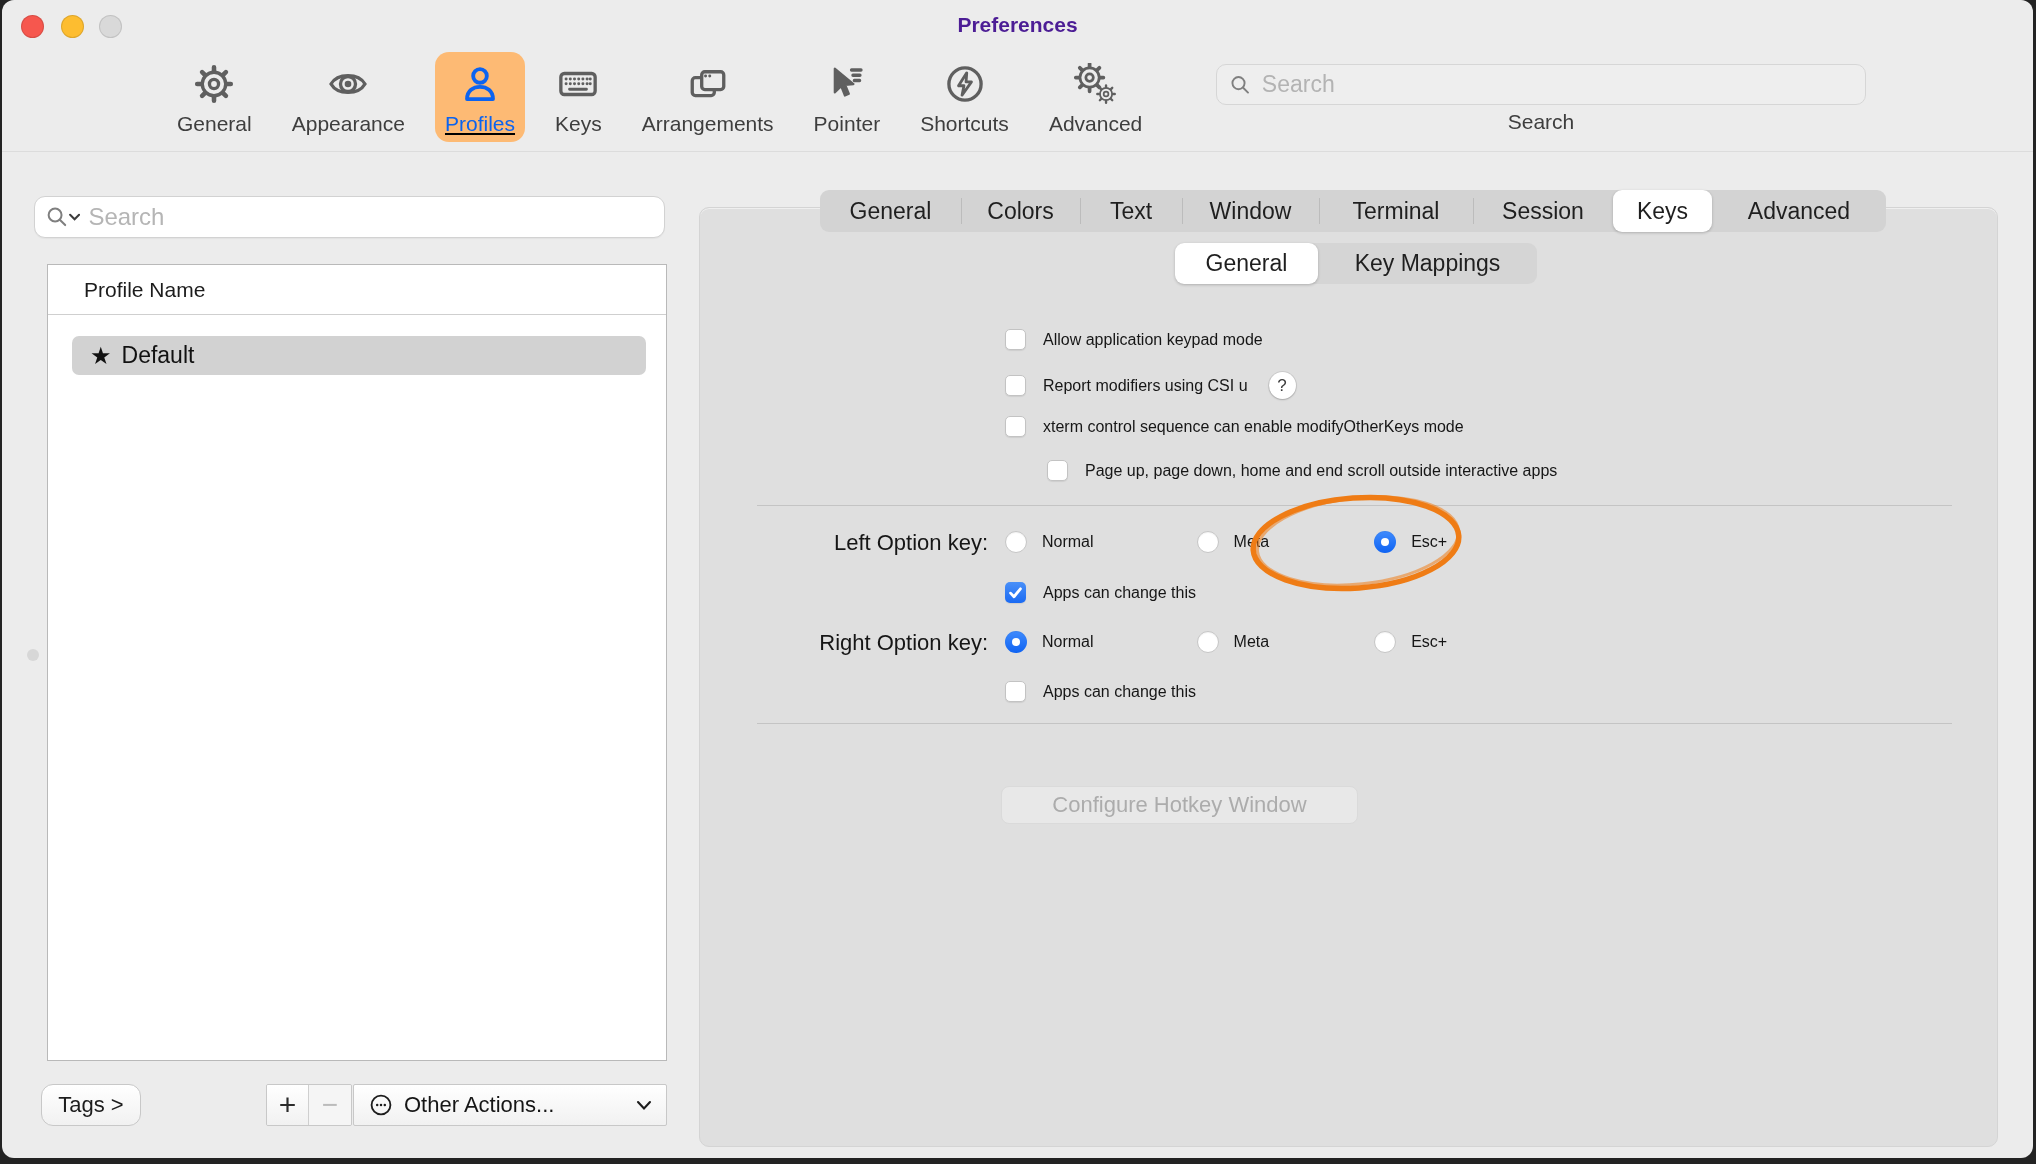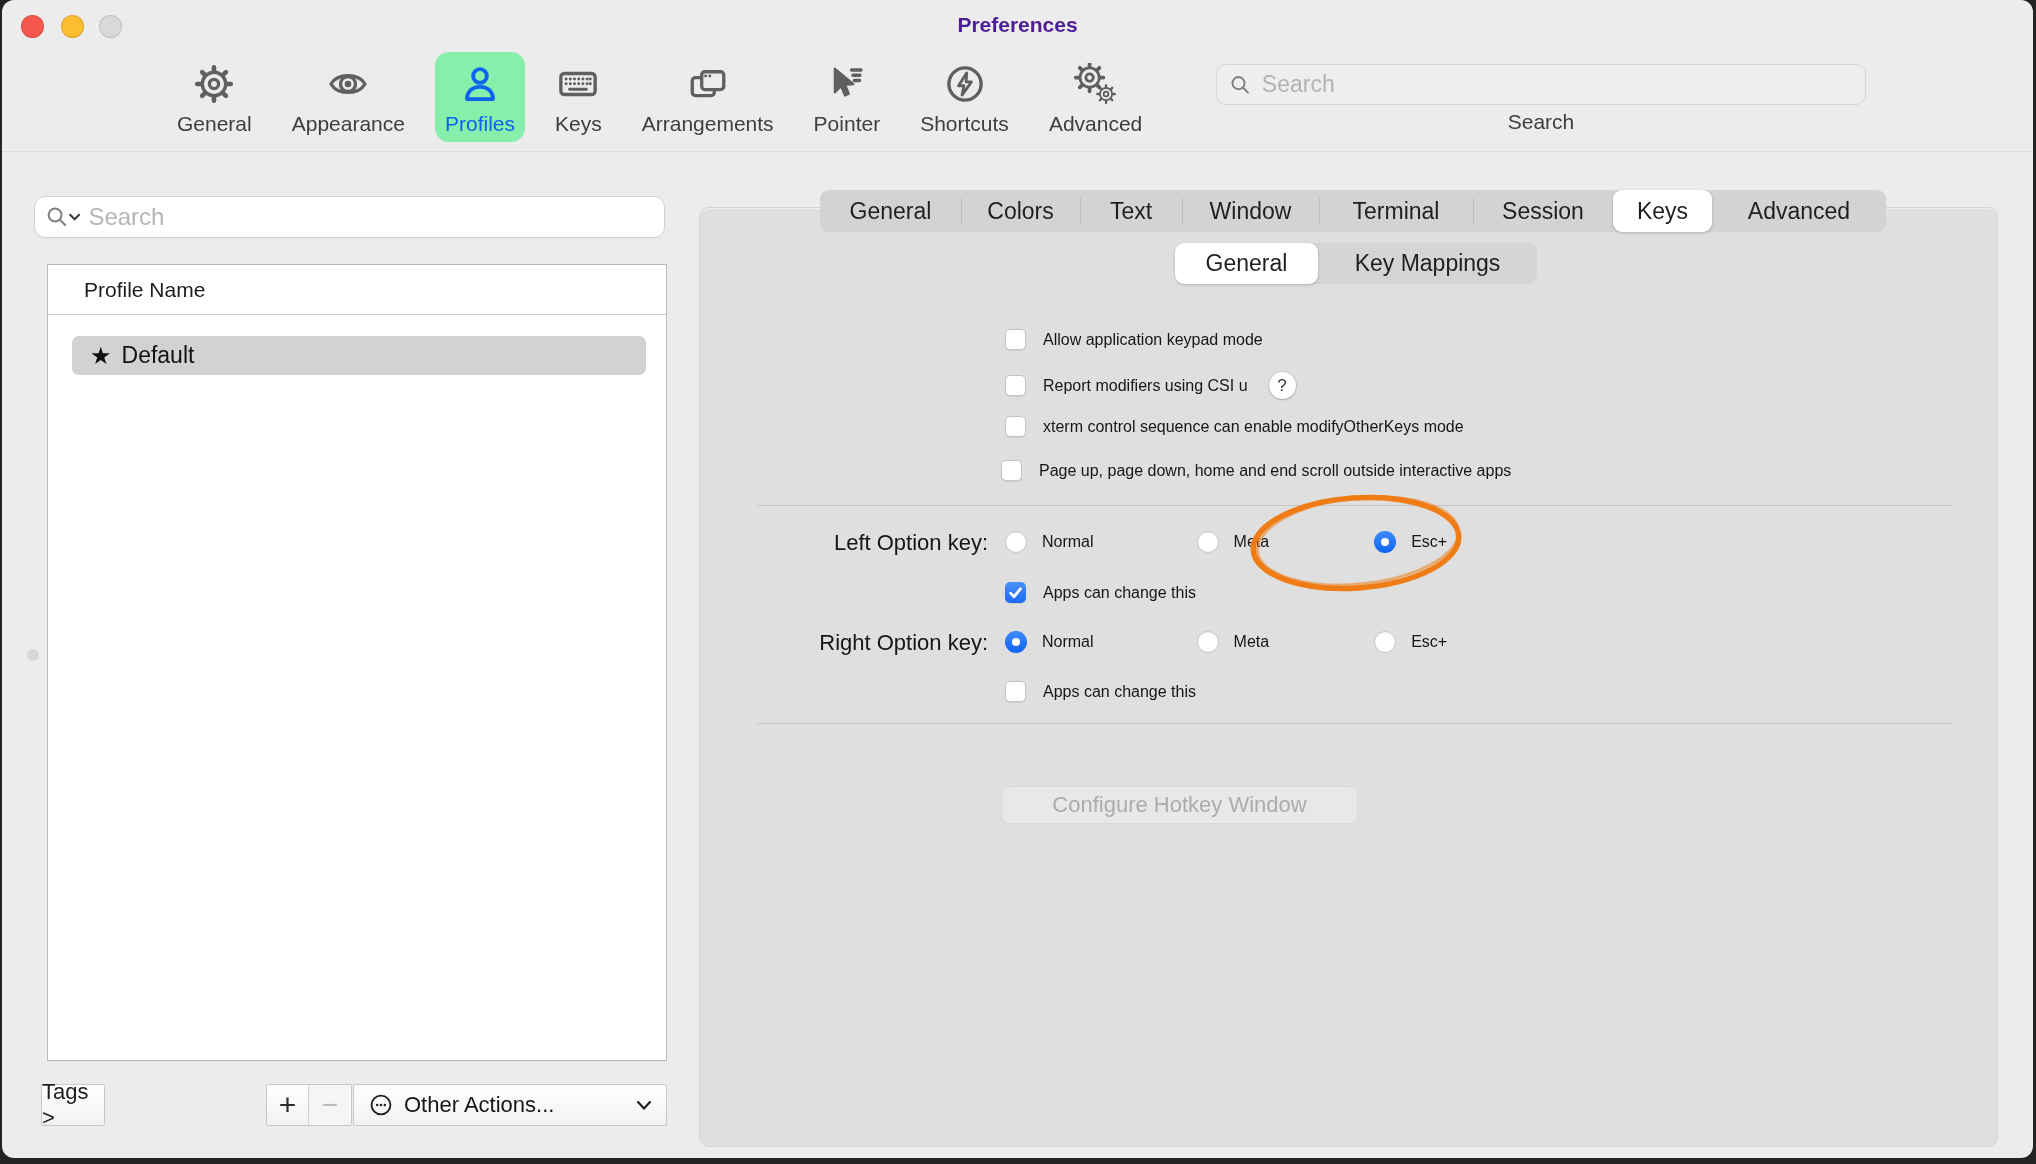--- a/index.html
+++ b/index.html
@@ -10,41 +10,41 @@
   
   .traffic{position:absolute;width:23px;height:23px;border-radius:50%;top:15px;}
   .t-red{left:19px;background:#f6574e;border:1px solid rgba(0,0,0,.12);}
   .t-yellow{left:59px;background:#fdbd30;border:1px solid rgba(0,0,0,.12);}
   .t-gray{left:97px;background:#d9d9d9;border:1px solid rgba(0,0,0,.10);}
   .win-title{position:absolute;left:0;right:0;top:13px;text-align:center;font-size:21px;font-weight:bold;color:#4c1d95;}
   .toolbar{position:absolute;left:165px;top:52px;height:96px;display:flex;gap:20px;align-items:flex-start;}
   .tb-item{display:flex;flex-direction:column;align-items:center;justify-content:flex-start;padding:6px 10px 6px;border-radius:14px;cursor:default;}
   .tb-item .ic{height:52px;display:flex;align-items:center;justify-content:center;}
   .tb-item .lbl{font-size:21px;color:#3e3e3e;margin-top:2px;white-space:nowrap;}
-  .tb-item.active{background:#86efac;}
+  .tb-item.active{background:#fdba74;text-decoration:underline;}
   .tb-item.active .lbl{color:#0b63f0;}
   .tb-search{position:absolute;left:1214px;top:64px;width:650px;height:41px;background:#eeeeee;border:1px solid #d6d6d6;border-radius:10px;display:flex;align-items:center;padding:0 12px;}
   .tb-search input{border:none;outline:none;background:transparent;font-size:23px;color:#333;width:100%;margin-left:8px;}
   .tb-search input::placeholder{color:#b3b3b3;}
   .tb-search-label{position:absolute;left:1214px;top:110px;width:650px;text-align:center;font-size:21px;color:#3e3e3e;}
   .toolbar-divider{position:absolute;left:0;right:0;top:151px;height:1px;background:#dcdcdc;}
 
   
   .side-search{position:absolute;left:32px;top:196px;width:631px;height:42px;background:#fff;border:1px solid #d2d2d2;border-radius:11px;display:flex;align-items:center;padding:0 10px;box-shadow:0 1px 1px rgba(0,0,0,.04);}
   .side-search input{border:none;outline:none;background:transparent;font-size:24px;color:#333;width:100%;margin-left:6px;}
   .side-search input::placeholder{color:#b5b5b5;}
   .profile-list{position:absolute;left:45px;top:264px;width:620px;height:797px;background:#ffffff;border:1px solid #b9b9b9;}
   .pl-header{height:50px;display:flex;align-items:center;padding-left:36px;font-size:21px;color:#1c1c1c;border-bottom:1px solid #cfcfcf;}
   .pl-row{position:absolute;left:24px;right:20px;top:71px;height:39px;background:#d2d2d2;border-radius:7px;display:flex;align-items:center;padding-left:18px;}
   .pl-row .star{font-size:24px;color:#111;line-height:1;}
   .pl-row .nm{font-size:23px;color:#111;margin-left:10px;}
   .edge-dot{position:absolute;left:25px;top:649px;width:12px;height:12px;border-radius:50%;background:#d7d7d7;}
 
   .btn-chrome{background:linear-gradient(#ffffff,#f1f1f1);border:1px solid #c8c8c8;}
-  .tags-btn{position:absolute;left:39px;top:1084px;width:64px;height:42px;font-size:22px;color:#1d1d1d;display:flex;align-items:center;justify-content:center;border-radius:2px;}
+  .tags-btn{position:absolute;left:39px;top:1084px;width:100px;height:42px;font-size:22px;color:#1d1d1d;display:flex;align-items:center;justify-content:center;border-radius:12px;}
   .pm-group{position:absolute;left:264px;top:1084px;width:86px;height:42px;display:flex;border:1px solid #c8c8c8;border-radius:2px;overflow:hidden;}
   .pm-cell{width:50%;display:flex;align-items:center;justify-content:center;font-size:30px;}
   .pm-plus{background:linear-gradient(#ffffff,#f1f1f1);color:#2c2c2c;border-right:1px solid #cfcfcf;}
   .pm-minus{background:#f5f5f5;color:#bbbbbb;font-size:28px;}
   .other-actions{position:absolute;left:351px;top:1084px;width:314px;height:42px;display:flex;align-items:center;padding:0 14px;border-radius:2px;}
   .other-actions .oa-lbl{font-size:22px;color:#161616;margin-left:10px;flex:1;}
 
   
   .panel{position:absolute;left:697px;top:207px;width:1299px;height:940px;background:#dfdfdf;border:1px solid #d4d4d4;border-radius:10px;box-shadow:inset 0 1px 0 rgba(255,255,255,.5);}
   .seg-bar{position:absolute;left:818px;top:190px;width:1066px;height:42px;background:#d3d3d3;border-radius:9px;display:flex;align-items:stretch;}
@@ -241,21 +241,21 @@
     </div>
     <div class="crow" style="left:1003px;top:372px">
       <span class="checkbox"></span>
       <span class="txt">Report modifiers using CSI u</span>
       <span class="help-btn">?</span>
     </div>
     <div class="crow" style="left:1003px;top:416px">
       <span class="checkbox"></span>
       <span class="txt">xterm control sequence can enable modifyOtherKeys mode</span>
     </div>
-    <div class="crow" style="left:999px;top:460px">
+    <div class="crow" style="left:1045px;top:460px">
       <span class="checkbox"></span>
       <span class="txt">Page up, page down, home and end scroll outside interactive apps</span>
     </div>
 
     <div class="divider" style="top:505px"></div>
 
     <div class="opt-label" style="top:530px">Left Option key:</div>
     <div class="crow" style="left:1003px;top:531px;gap:15px">
       <span class="radio"></span>
       <span class="txt">Normal</span>

